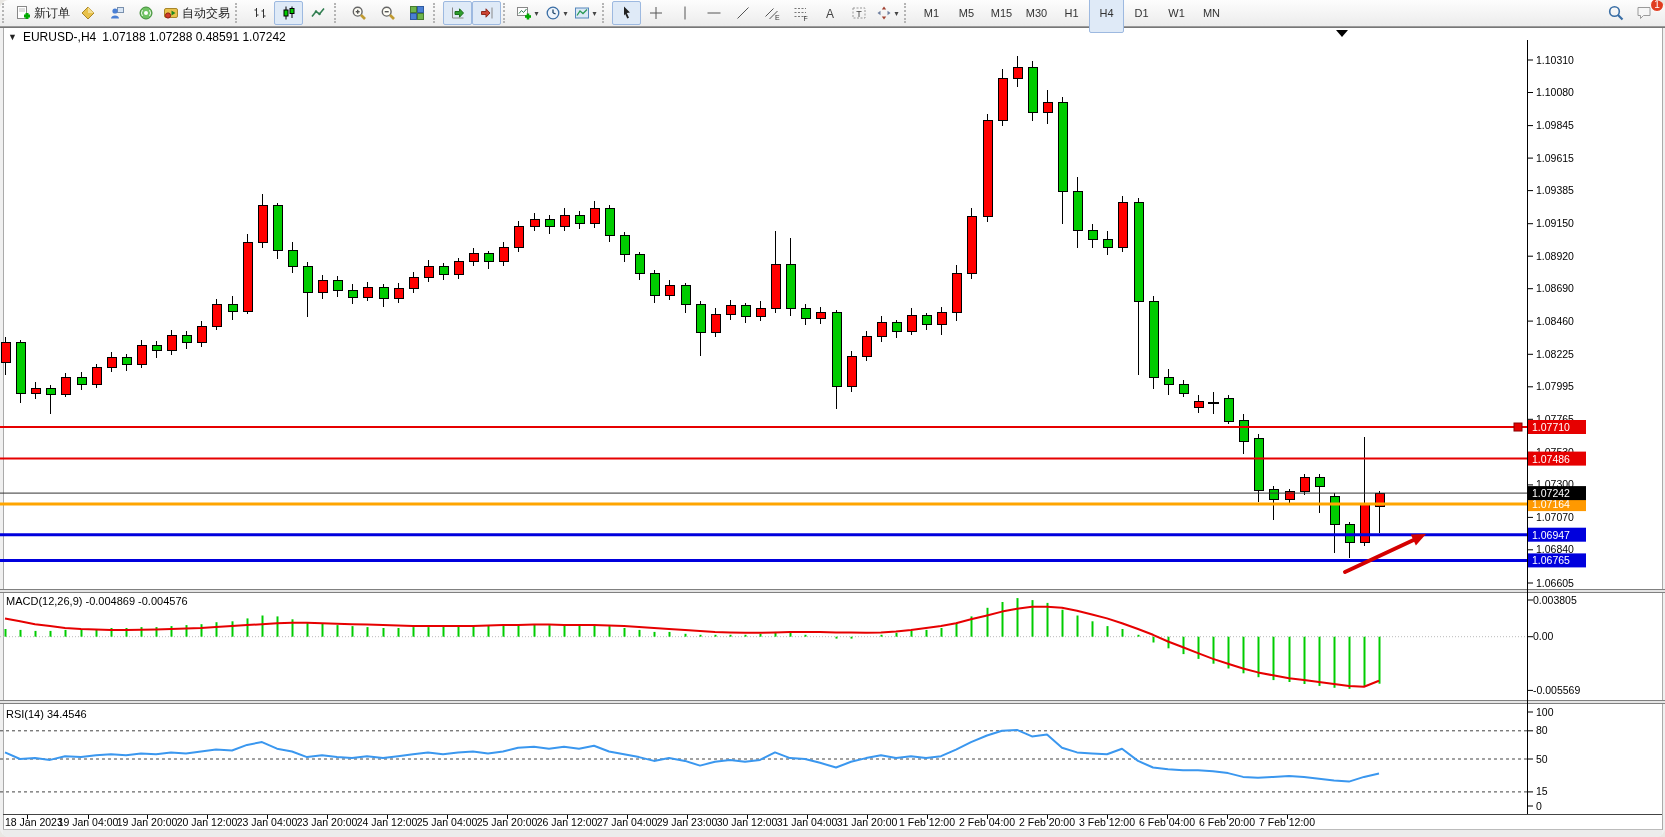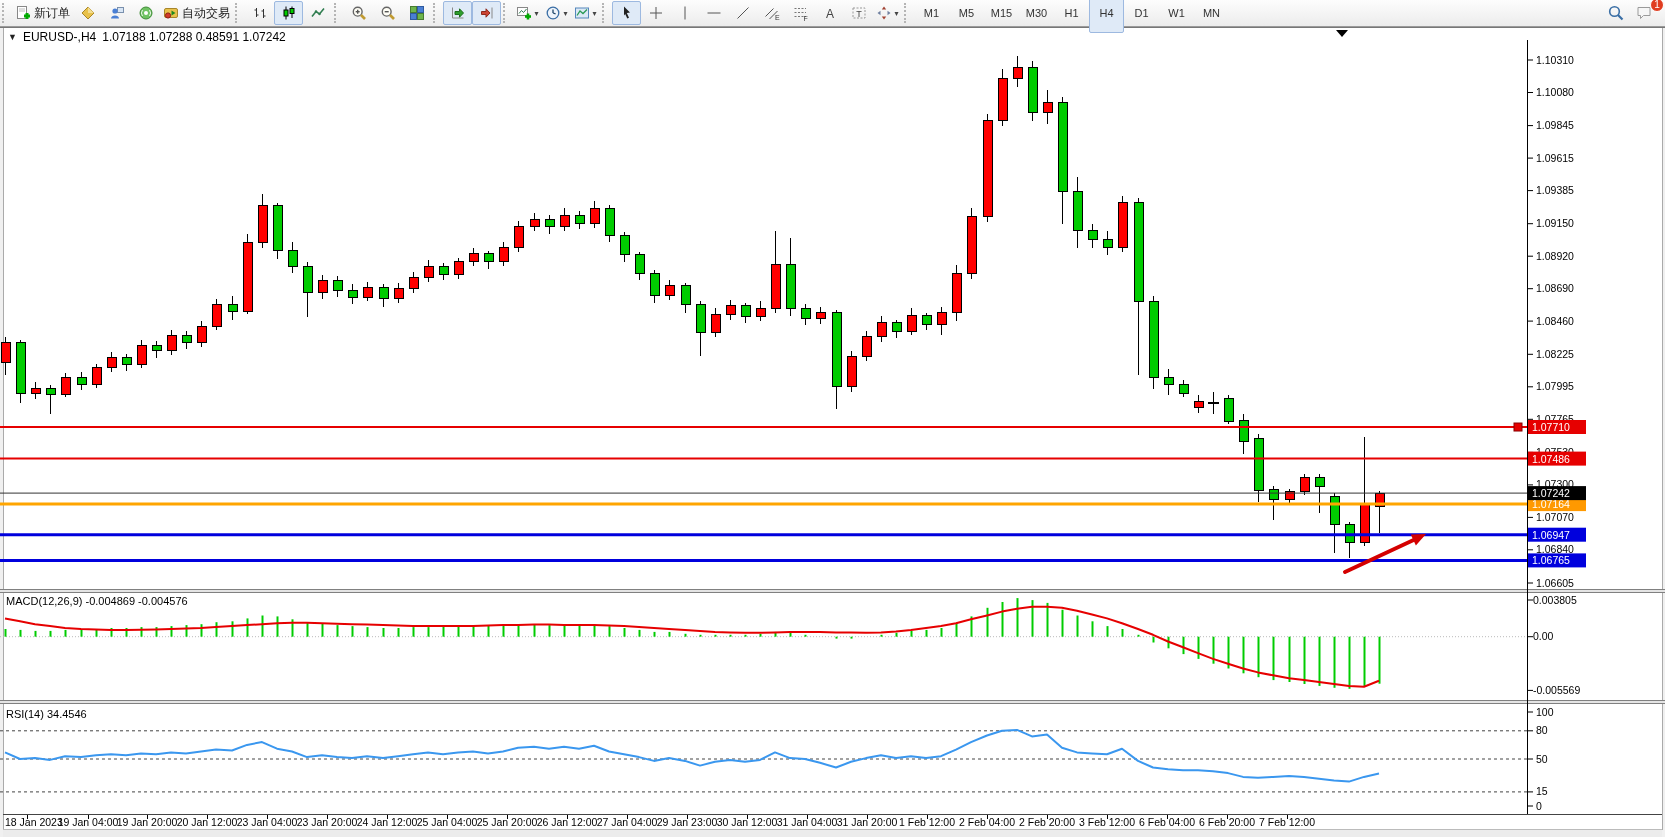--- a/index.html
+++ b/index.html
@@ -1,16 +1,16 @@
 <!DOCTYPE html>
 <html><head>
 <meta charset="utf-8">
 <style>
   html,body{margin:0;padding:0;background:#e9e7e3;font-family:"Liberation Sans",sans-serif;}
-  #stage{position:relative;width:1665px;height:837px;overflow:hidden;background:#f0f0f0;}
+  #stage{position:relative;width:1665px;height:837px;overflow:hidden;background:#f0f0f0;border-radius:9px;}
   
   .toolbar{position:absolute;top:0;left:0;width:1665px;height:26px;
     background:linear-gradient(#fdfdfd,#ececec);border-bottom:1px solid #9a9a9a;
     display:flex;align-items:center;z-index:5;}
   .tb-grip{width:6px;height:20px;margin:0 2px;border-left:2px dotted #b5b5b5;}
   .tb-btn{height:22px;min-width:23px;margin:1px 0;padding:0 2px;display:flex;align-items:center;
     justify-content:center;border:1px solid transparent;border-radius:2px;color:#222;
     font-size:12px;cursor:default;white-space:nowrap;}
   .tb-btn.pressed{border:1px solid #9db9e0;background:#dfeaf7;}
   .tb-btn .lbl{margin-left:3px;font-size:12px;}

